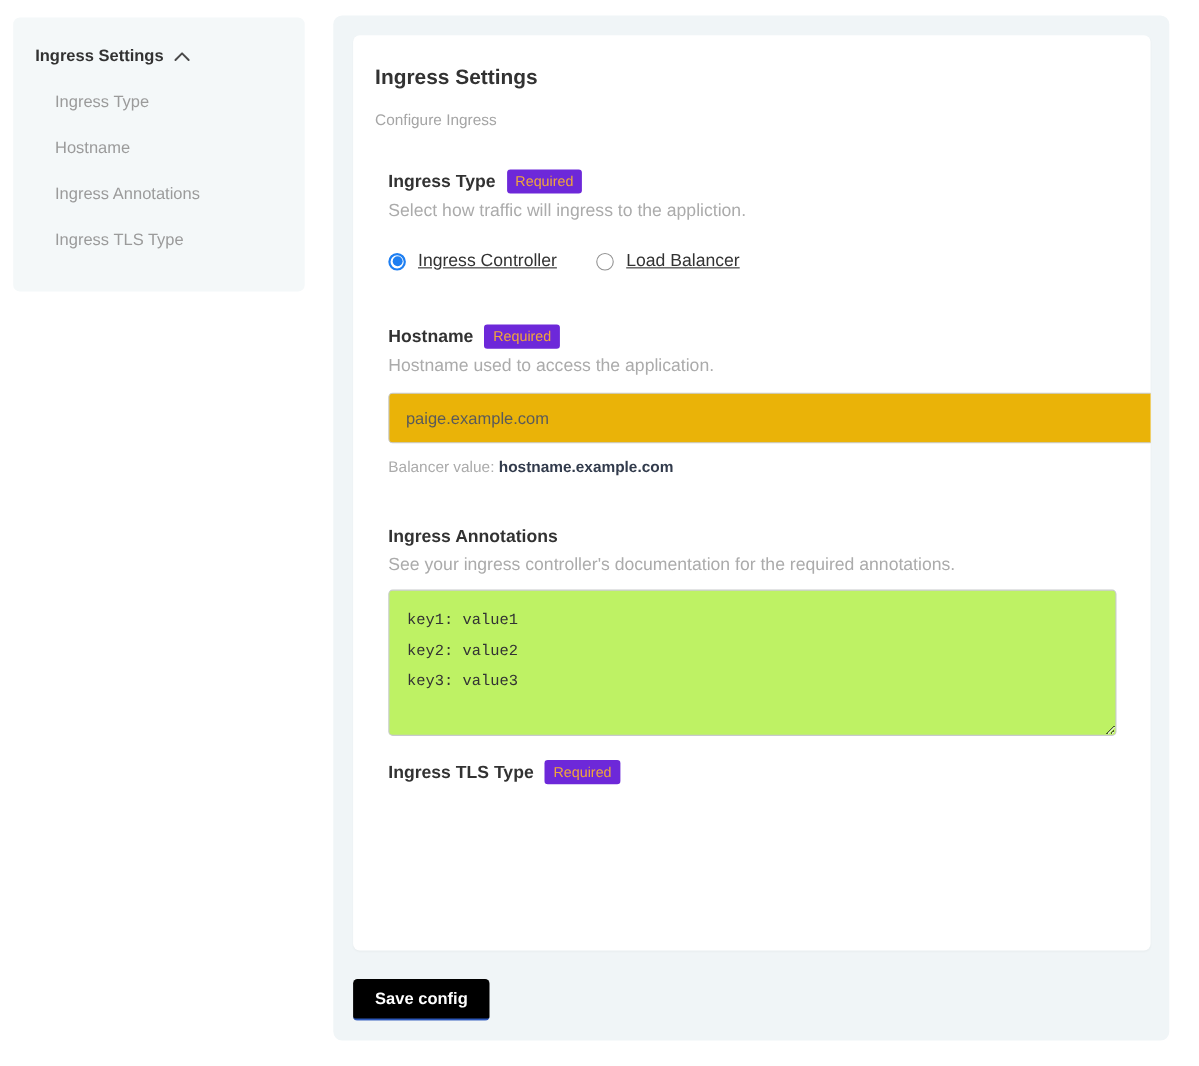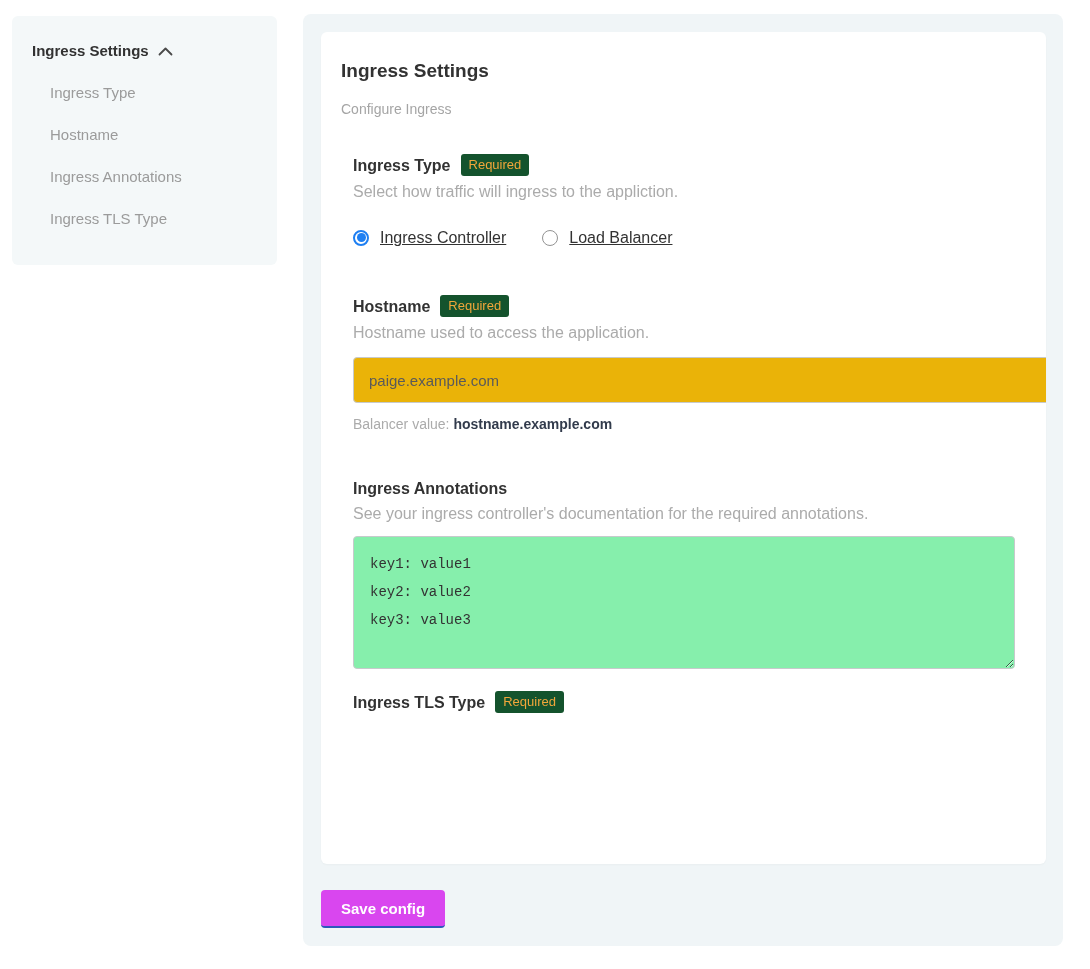--- a/index.html
+++ b/index.html
@@ -60,21 +60,21 @@
   }
 
   .section { margin-left: 12px; }
   .section-head {
     display: flex; align-items: center; gap: 10px;
   }
   .section-label {
     font-size: 16px; font-weight: 700; color: #323232; line-height: 19px;
   }
   .badge {
-    background: #14532d;
+    background: #6d28d9;
     color: #f1a63a;
     font-size: 13px;
     line-height: 16px;
     padding: 3px 8px;
     border-radius: 3px;
   }
   .helper {
     font-size: 16px; color: #ababab; margin-top: 7px; line-height: 17px;
   }
 
@@ -108,30 +108,30 @@
   .default-prefix { color: #ababab; }
   .default-value { color: #323b4c; font-weight: 700; }
 
   
   .annotations-textarea {
     width: 662px; height: 133px;
     border: 1px solid #c7cacc; border-radius: 4px;
     padding: 13px 16px;
     font-family: "Liberation Mono", monospace;
     font-size: 14px; line-height: 28px; color: #333333;
-    background: #86efac;
+    background: #bef264;
     outline: none;
     display: block;
     resize: both;
   }
 
   
   .save-button {
     position: absolute; left: 18px; top: 876px;
-    background: #d946ef;
+    background: #000000;
     color: #ffffff;
     font-family: "Liberation Sans", sans-serif;
     font-size: 15px; font-weight: 700;
     border: none;
     border-bottom: 2px solid #2d58bb;
     border-radius: 4px;
     padding: 10px 20px 9px 20px;
     cursor: pointer;
   }
 

